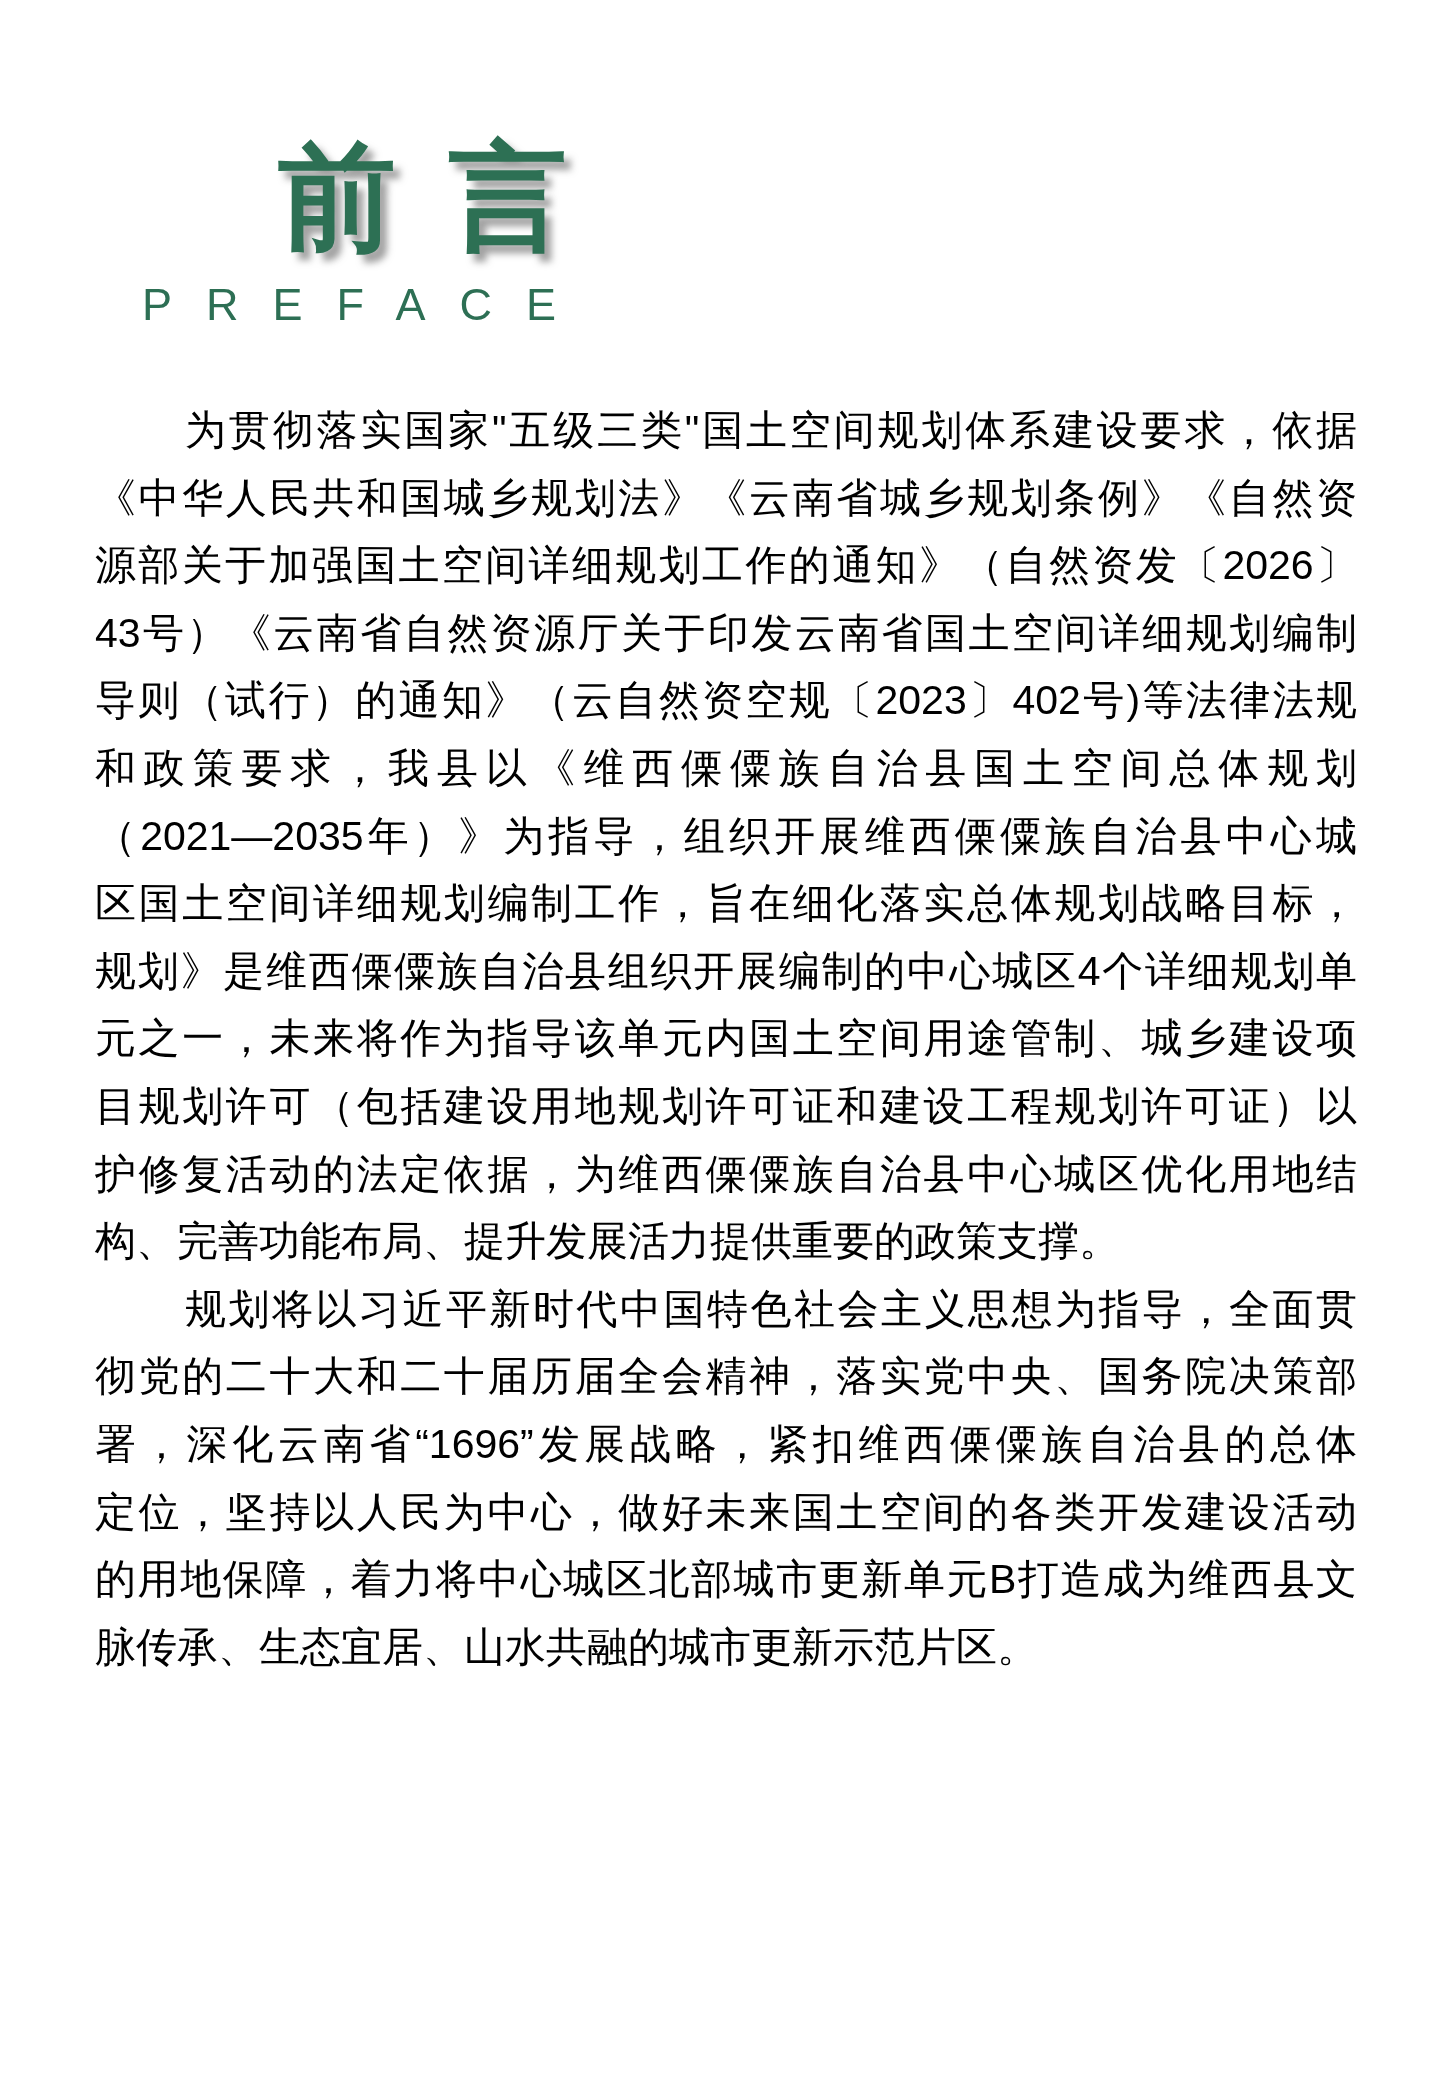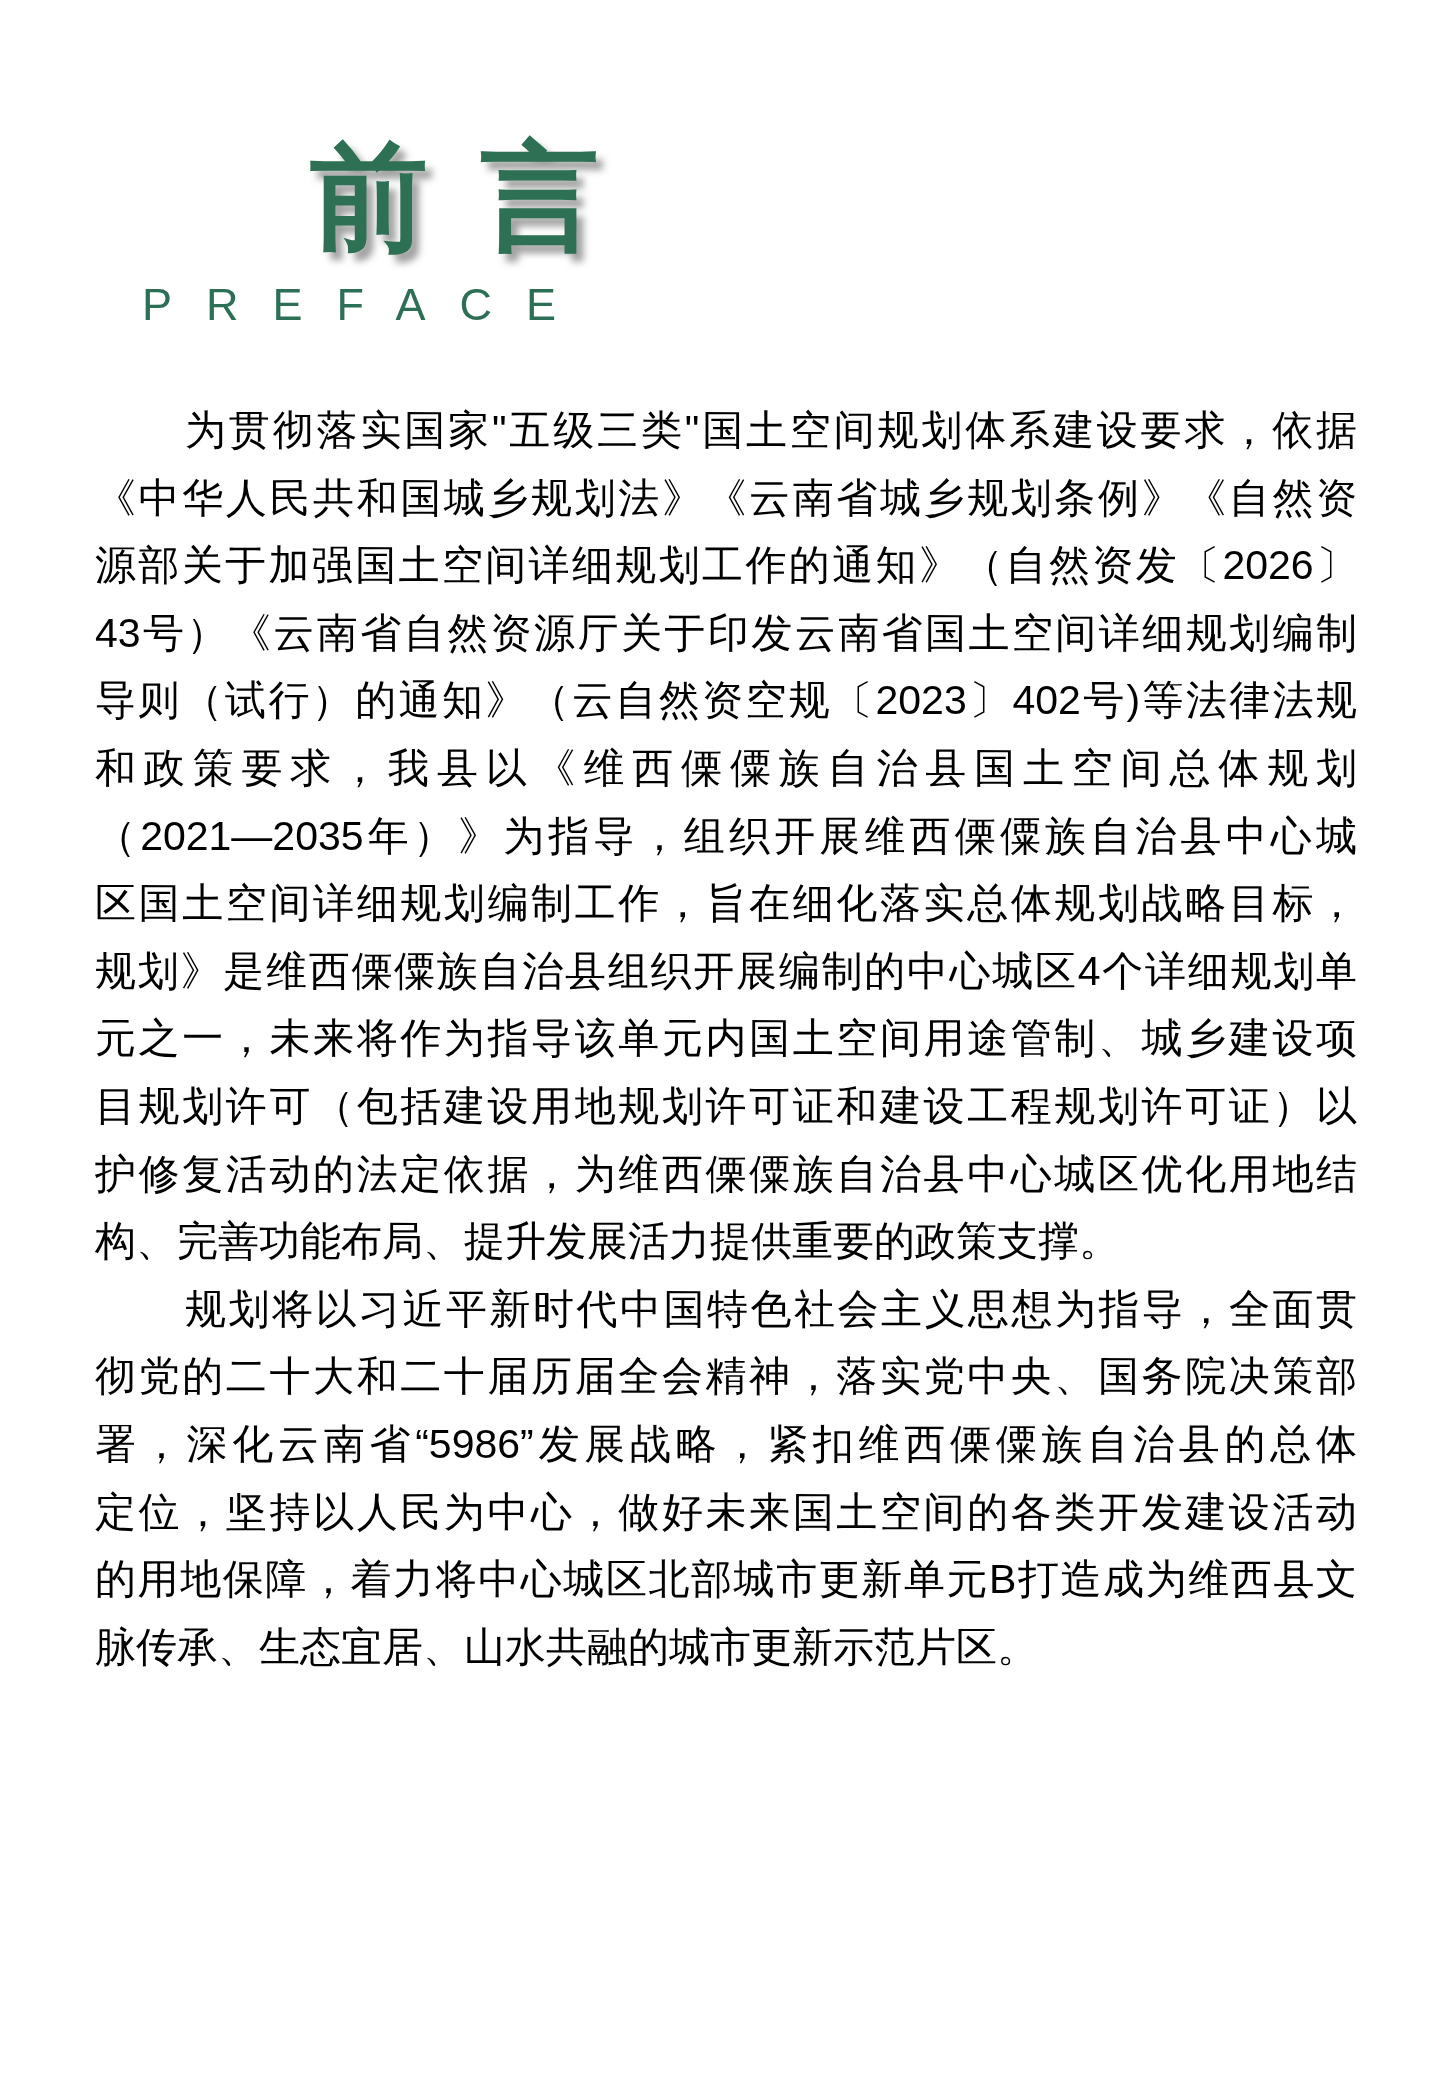--- a/index.html
+++ b/index.html
@@ -16,21 +16,20 @@
     position: absolute;
     left: 278px;
     top: 128px;
     font-size: 118px;
     line-height: 1.18;
     font-weight: bold;
     color: #2d7054;
     letter-spacing: 10px;
     text-shadow: 7px 8px 7px rgba(110,110,110,0.65);
     white-space: pre;
-    margin-left: 32px;
   }
   .preface-subtitle {
     position: absolute;
     left: 142px;
     top: 280px;
     font-size: 45px;
     line-height: 1.1;
     font-weight: 400;
     color: #2d6f54;
     letter-spacing: 34px;
@@ -77,18 +76,18 @@
       <div class="line">和政策要求，我县以《维西傈僳族自治县国土空间总体规划</div>
       <div class="line">（2021—2035年）》为指导，组织开展维西傈僳族自治县中心城</div>
       <div class="line">区国土空间详细规划编制工作，旨在细化落实总体规划战略目标，</div>
       <div class="line">规划》是维西傈僳族自治县组织开展编制的中心城区4个详细规划单</div>
       <div class="line">元之一，未来将作为指导该单元内国土空间用途管制、城乡建设项</div>
       <div class="line">目规划许可（包括建设用地规划许可证和建设工程规划许可证）以</div>
       <div class="line">护修复活动的法定依据，为维西傈僳族自治县中心城区优化用地结</div>
       <div class="line last">构、完善功能布局、提升发展活力提供重要的政策支撑。</div>
       <div class="line indent">规划将以习近平新时代中国特色社会主义思想为指导，全面贯</div>
       <div class="line">彻党的二十大和二十届历届全会精神，落实党中央、国务院决策部</div>
-      <div class="line">署，深化云南省“5986”发展战略，紧扣维西傈僳族自治县的总体</div>
+      <div class="line">署，深化云南省“1696”发展战略，紧扣维西傈僳族自治县的总体</div>
       <div class="line">定位，坚持以人民为中心，做好未来国土空间的各类开发建设活动</div>
       <div class="line">的用地保障，着力将中心城区北部城市更新单元B打造成为维西县文</div>
       <div class="line last">脉传承、生态宜居、山水共融的城市更新示范片区。</div>
     </div>
 </div>
 
 </body></html>

